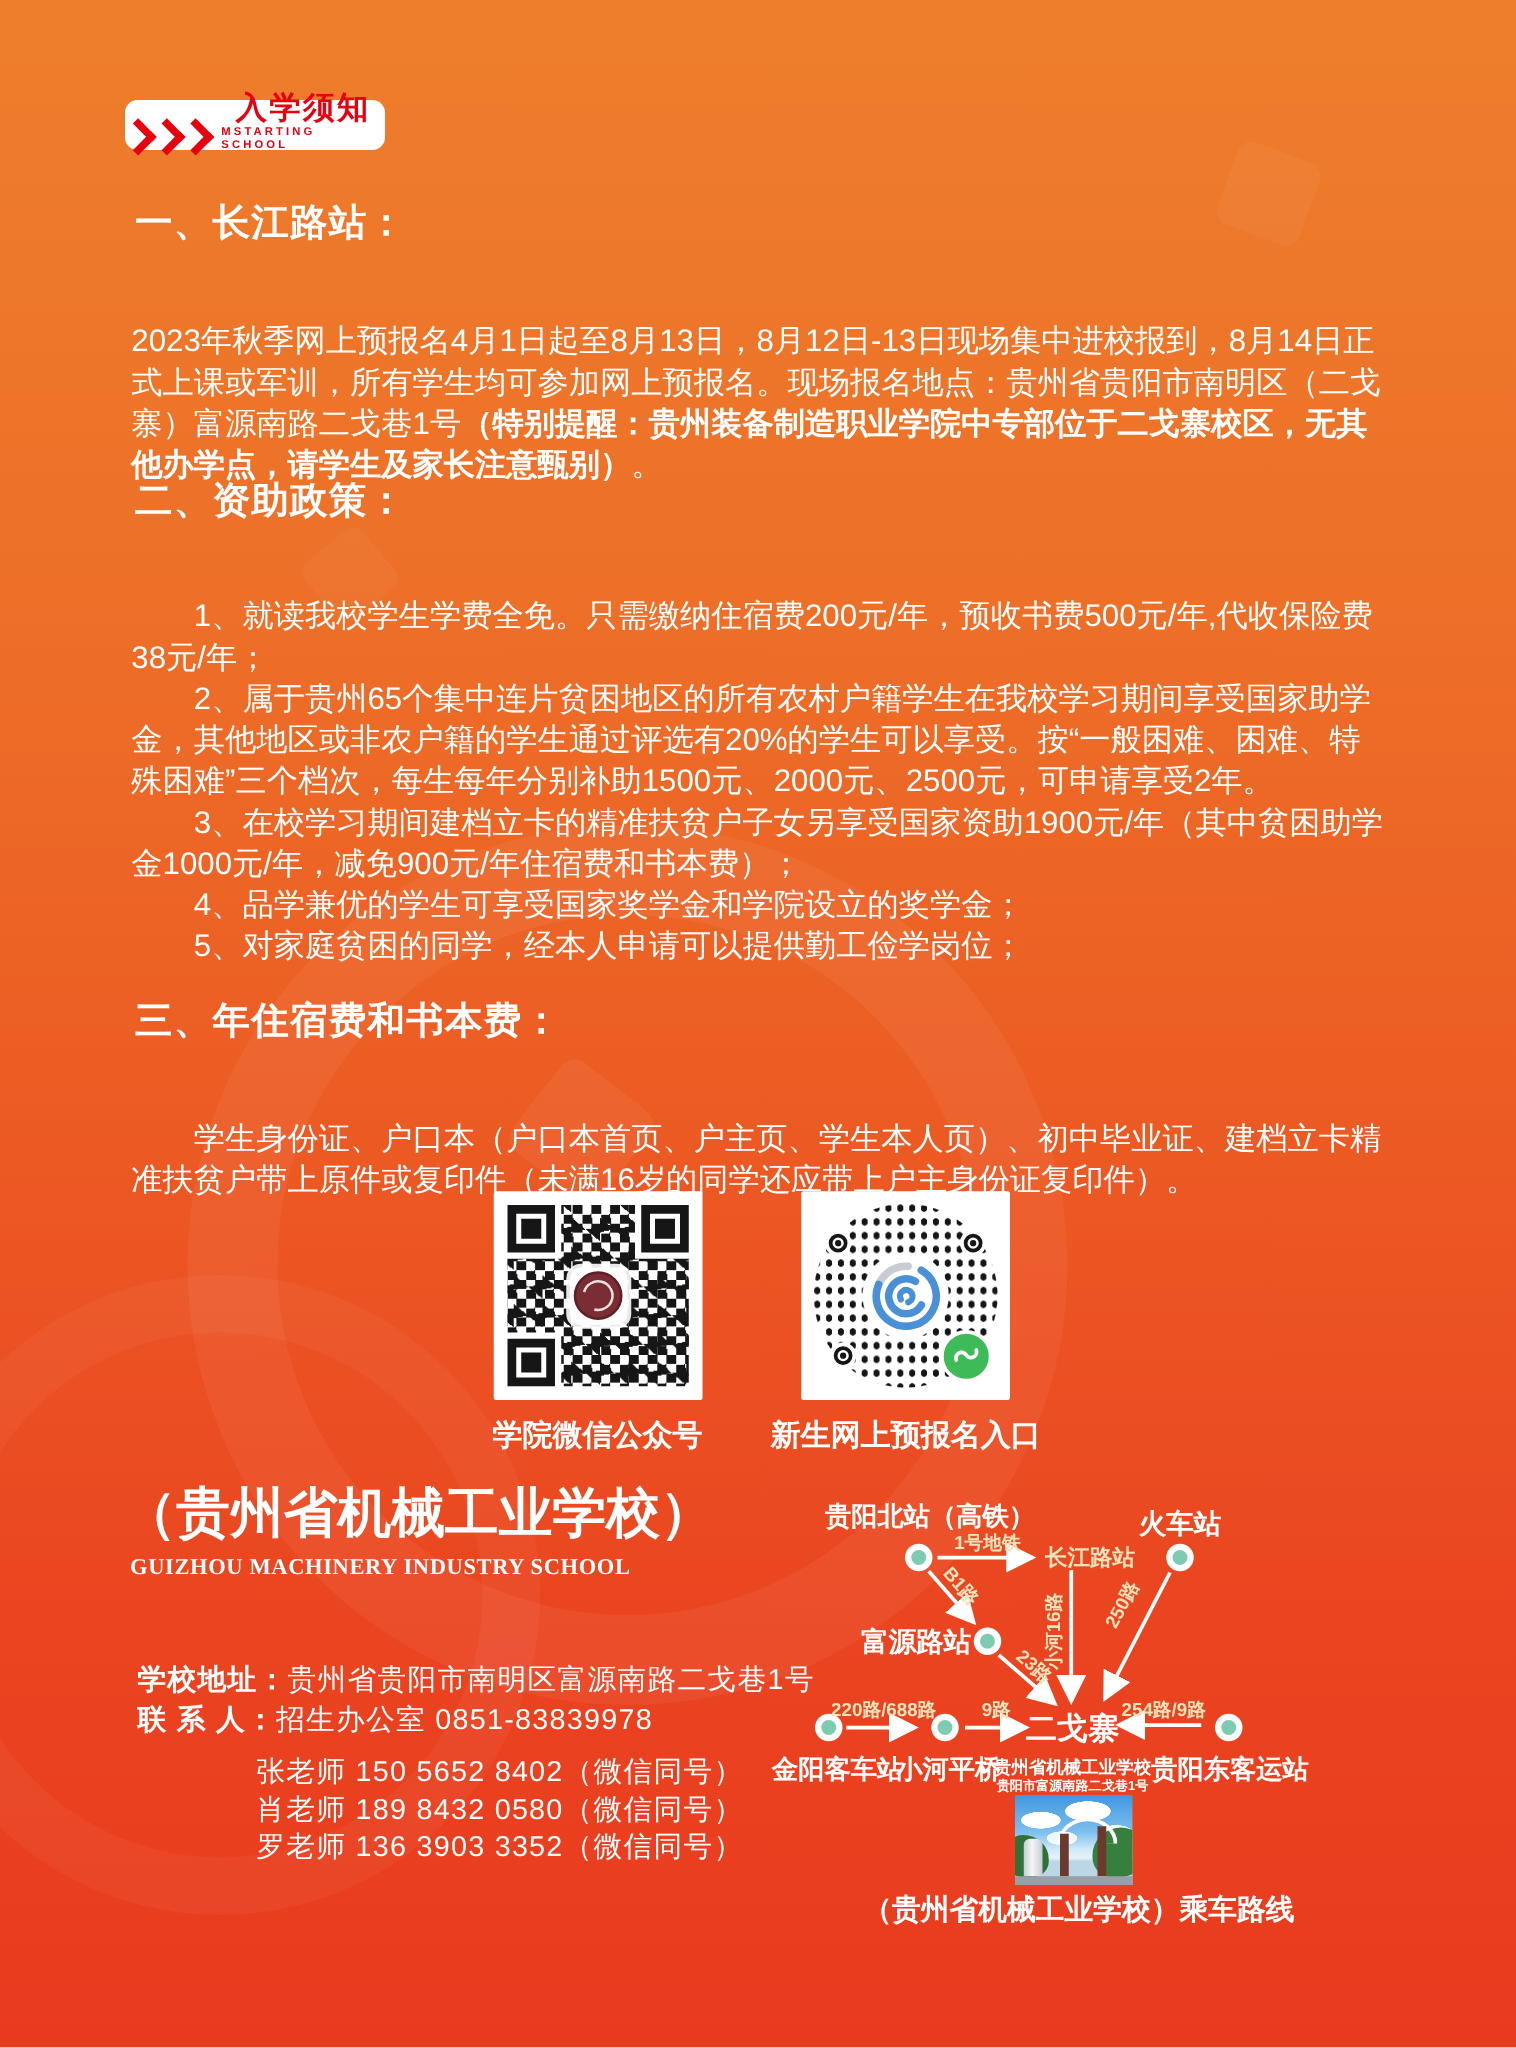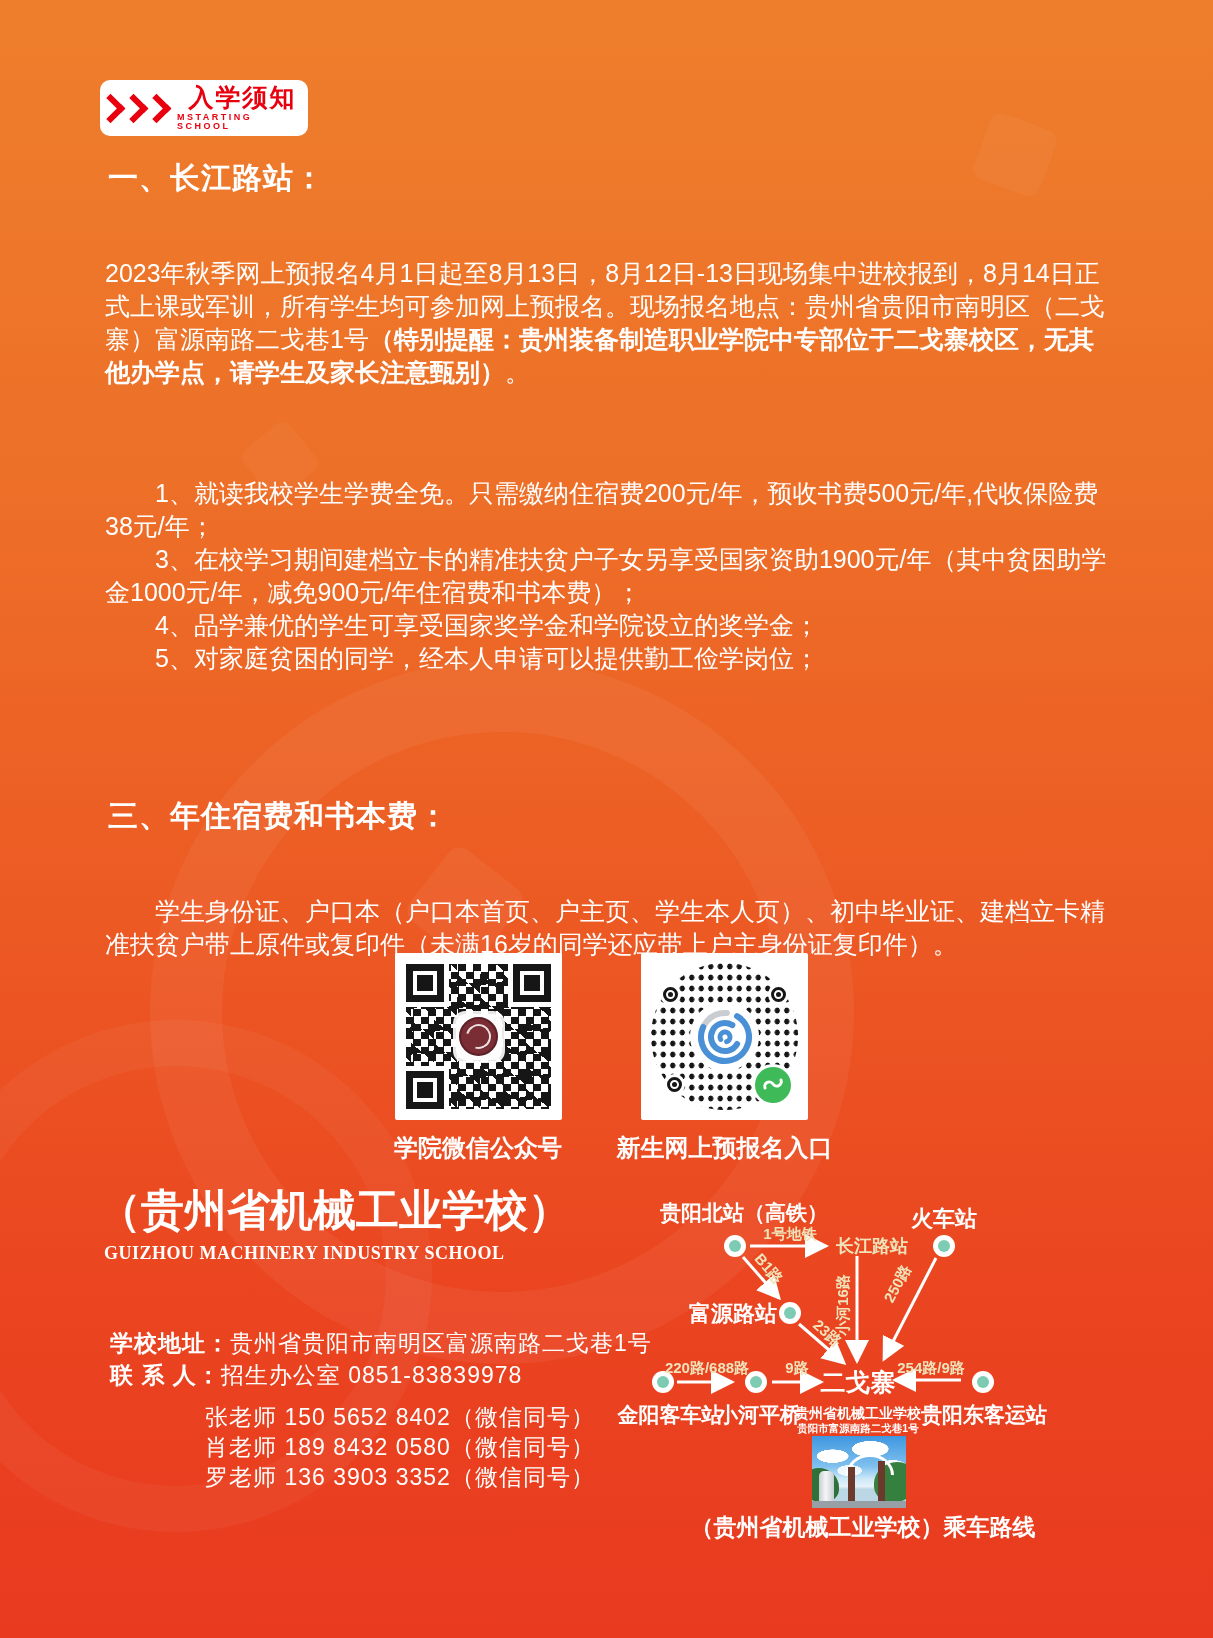--- a/index.html
+++ b/index.html
@@ -11,22 +11,22 @@
   }
   
   .wm { position:absolute; border-radius:50%; pointer-events:none; }
   .wm1 { left:150px; top:660px; width:560px; height:560px; border:72px solid rgba(255,255,255,0.05); }
   .wm2 { left:-80px; top:1020px; width:420px; height:420px; border:46px solid rgba(255,255,255,0.045); }
   .wm3 { left:420px; top:860px; width:90px; height:90px; background:rgba(255,255,255,0.05); border-radius:14px; transform:rotate(38deg); }
   .wm4 { left:980px; top:120px; width:70px; height:70px; background:rgba(255,255,255,0.04); border-radius:12px; transform:rotate(20deg); }
   .wm5 { left:250px; top:430px; width:60px; height:60px; background:rgba(255,255,255,0.035); border-radius:10px; transform:rotate(50deg); }
 
   
-  .badge { position:absolute; left:100px; top:80px; width:208px; height:56px; background:#fff;
-    border-radius:10px; display:flex; align-items:center; justify-content:center; gap:10px; }
+  .badge { position:absolute; left:100px; top:80px; width:208px; height:40px; background:#fff;
+    border-radius:10px; display:flex; align-items:flex-end; justify-content:center; gap:10px; }
   .chevs { display:flex; gap:2px; }
   .chev { width:15px; height:15px; border-top:6px solid #E8000F; border-right:6px solid #E8000F; transform:rotate(45deg); }
   .badge-text { display:flex; flex-direction:column; align-items:center; line-height:1.05; }
   .badge-title { color:#E8000F; font-weight:bold; font-size:25px; letter-spacing:2px; }
   .badge-sub { color:#E8000F; font-size:9px; font-weight:bold; letter-spacing:2.5px; margin-top:2px; }
 
   .h1 { position:absolute; left:108px; font-size:30px; font-weight:bold; letter-spacing:1px; }
   .para { position:absolute; left:105px; width:1008px; font-size:25px; line-height:33px;margin-top:47px; }
   .indent { text-indent:2em; margin:0; }
   .b { font-weight:bold; }
@@ -118,22 +118,24 @@
       <div class="badge-title">入学须知</div>
       <div class="badge-sub">MSTARTING SCHOOL</div>
     </div>
   </div>
 
   <div class="h1" style="top:158px;">一、长江路站：</div>
   <div class="para" style="top:210px;">
     <p class="indent" style="display:inline;"><span>2023年秋季网上预报名4月1日起至8月13日，8月12日-13日现场集中进校报到，8月14日正式上课或军训，所有学生均可参加网上预报名。现场报名地点：贵州省贵阳市南明区（二戈寨）富源南路二戈巷1号</span><span class="b">（特别提醒：贵州装备制造职业学院中专部位于二戈寨校区，无其他办学点，请学生及家长注意甄别）</span><span>。</span></p>
   </div>
 
+  <div class="h1" style="top:380px;">二、资助政策：</div>
   <div class="para" style="top:430px;">
     <p class="indent">1、就读我校学生学费全免。只需缴纳住宿费200元/年，预收书费500元/年,代收保险费38元/年；</p>
+    <p class="indent">2、属于贵州65个集中连片贫困地区的所有农村户籍学生在我校学习期间享受国家助学金，其他地区或非农户籍的学生通过评选有20%的学生可以享受。按“一般困难、困难、特殊困难”三个档次，每生每年分别补助1500元、2000元、2500元，可申请享受2年。</p>
     <p class="indent">3、在校学习期间建档立卡的精准扶贫户子女另享受国家资助1900元/年（其中贫困助学金1000元/年，减免900元/年住宿费和书本费）；</p>
     <p class="indent">4、品学兼优的学生可享受国家奖学金和学院设立的奖学金；</p>
     <p class="indent">5、对家庭贫困的同学，经本人申请可以提供勤工俭学岗位；</p>
   </div>
 
   <div class="h1" style="top:796px;">三、年住宿费和书本费：</div>
   <div class="para" style="top:848px;">
     <p class="indent">学生身份证、户口本（户口本首页、户主页、学生本人页）、初中毕业证、建档立卡精准扶贫户带上原件或复印件（未满16岁的同学还应带上户主身份证复印件）。</p>
   </div>
 

